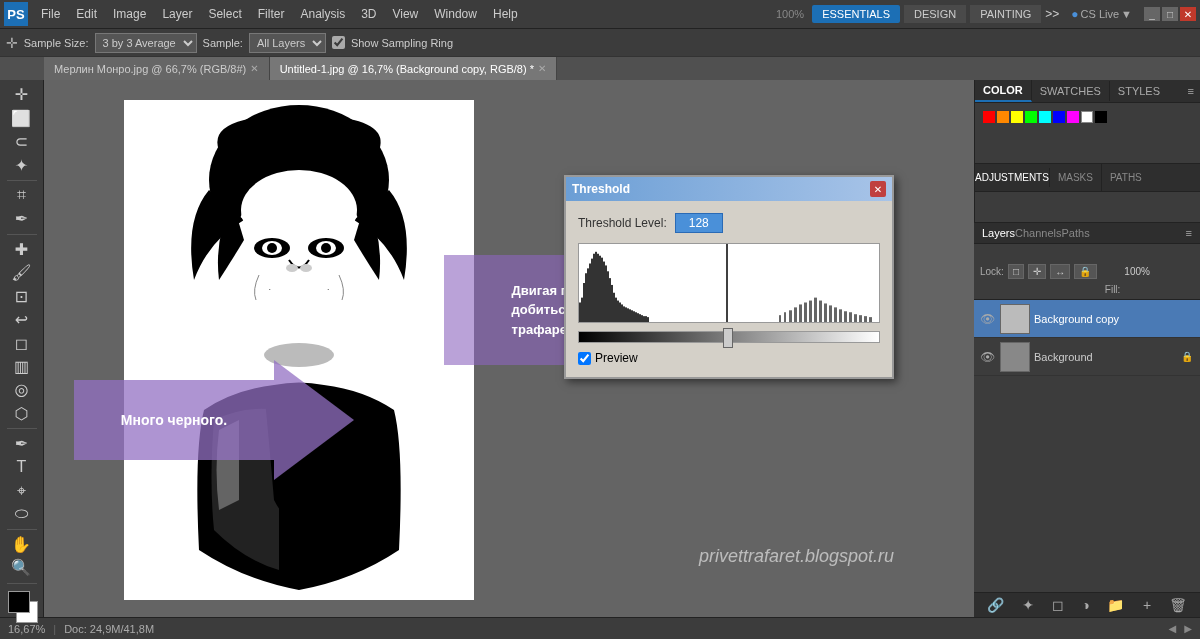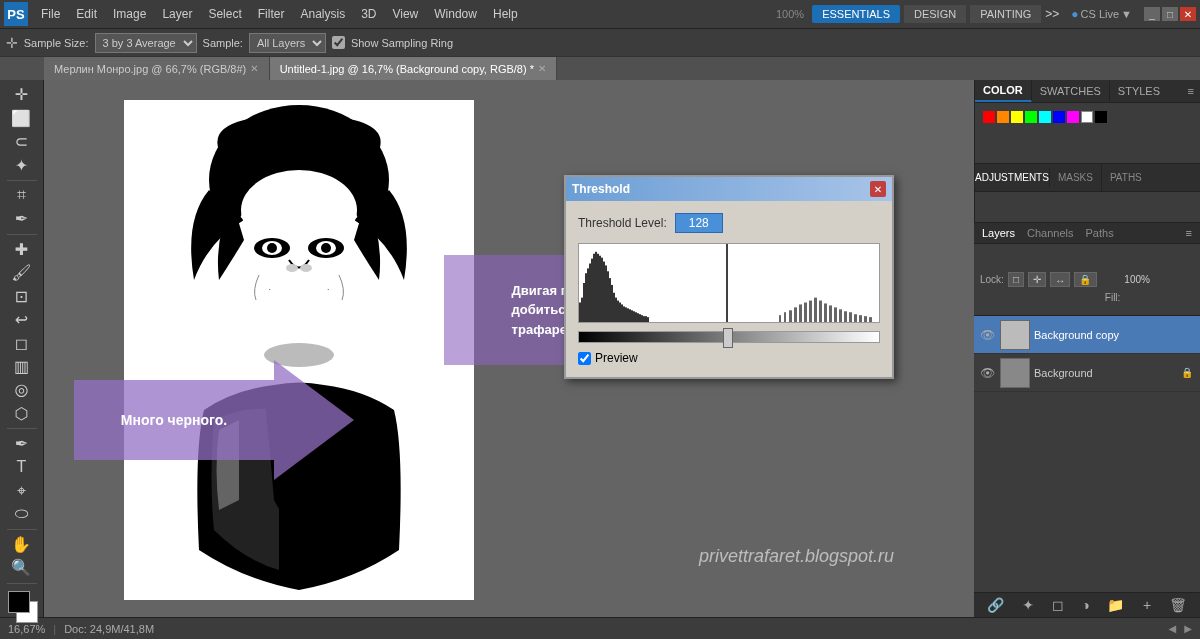--- a/index.html
+++ b/index.html
@@ -129,21 +129,21 @@
     }
     .slider-row { display: flex; align-items: center; margin-bottom: 8px; }
     .slider-track { flex: 1; height: 12px; background: linear-gradient(to right, #000, #fff); border: 1px solid #999; position: relative; }
     .slider-thumb { position: absolute; top: -4px; left: 48%; width: 10px; height: 20px; background: #ccc; border: 1px solid #666; cursor: pointer; }
     .preview-row { display: flex; align-items: center; gap: 4px; }
     .dialog-buttons { display: flex; flex-direction: column; gap: 4px; position: absolute; right: 12px; top: 44px; }
 
     
     .layers-panel { background: #3c3c3c; flex: 1; display: flex; flex-direction: column; }
     .layers-header { background: #2e2e2e; padding: 4px 8px; font-size: 11px; color: #ccc; border-bottom: 1px solid #222; display: flex; align-items: center; justify-content: space-between; }
-    .layers-controls { display: flex; align-items: center; gap: 4px; padding: 12px 6px; border-bottom: 1px solid #222; }
+    .layers-controls { display: flex; align-items: center; gap: 4px; padding: 4px 6px; border-bottom: 1px solid #222; }
     .layer-ctrl-btn { background: #555; border: 1px solid #666; color: #ccc; font-size: 10px; padding: 1px 4px; cursor: pointer; }
     .layer-list { flex: 1; overflow-y: auto; }
     .layer-item { display: flex; align-items: center; gap: 4px; padding: 4px 6px; border-bottom: 1px solid #333; cursor: pointer; height: 38px; }
     .layer-item.active { background: #4a7ab5; }
     .layer-eye { width: 16px; font-size: 12px; color: #aaa; }
     .layer-thumb { width: 30px; height: 30px; background: #888; border: 1px solid #666; flex-shrink: 0; }
     .layer-thumb.bg-copy { background: #ccc; }
     .layer-name { font-size: 11px; color: #ccc; flex: 1; }
     .layer-item.active .layer-name { color: #fff; }
     .layer-lock { font-size: 10px; color: #aaa; }
@@ -461,21 +461,21 @@
         <div style="padding:4px 0;font-size:10px;color:#fff;cursor:pointer;border-right:1px solid #222;">ADJUSTMENTS</div>
         <div style="padding:8px 8px;font-size:10px;color:#888;cursor:pointer;border-right:1px solid #222;">MASKS</div>
         <div style="padding:4px 8px;font-size:10px;color:#888;cursor:pointer;">PATHS</div>
         <div style="flex:1;"></div>
       </div>
       <div style="height:30px;"></div>
     </div>
 
     <div class="layers-panel">
       <div class="layers-header">
-        <div style="display:flex;gap:12px;align-items:center;">
+        <div style="display:flex;gap:0;align-items:center;">
           <span style="color:#fff;cursor:pointer;">Layers</span>
           <span style="color:#888;font-size:11px;cursor:pointer;">Channels</span>
           <span style="color:#888;font-size:11px;cursor:pointer;">Paths</span>
         </div>
         <span style="color:#aaa;cursor:pointer;">≡</span>
       </div>
       <div class="layers-controls">
         <span style="color:#aaa;font-size:10px;">Lock:</span>
         <button class="layer-ctrl-btn">□</button>
         <button class="layer-ctrl-btn">✛</button>

